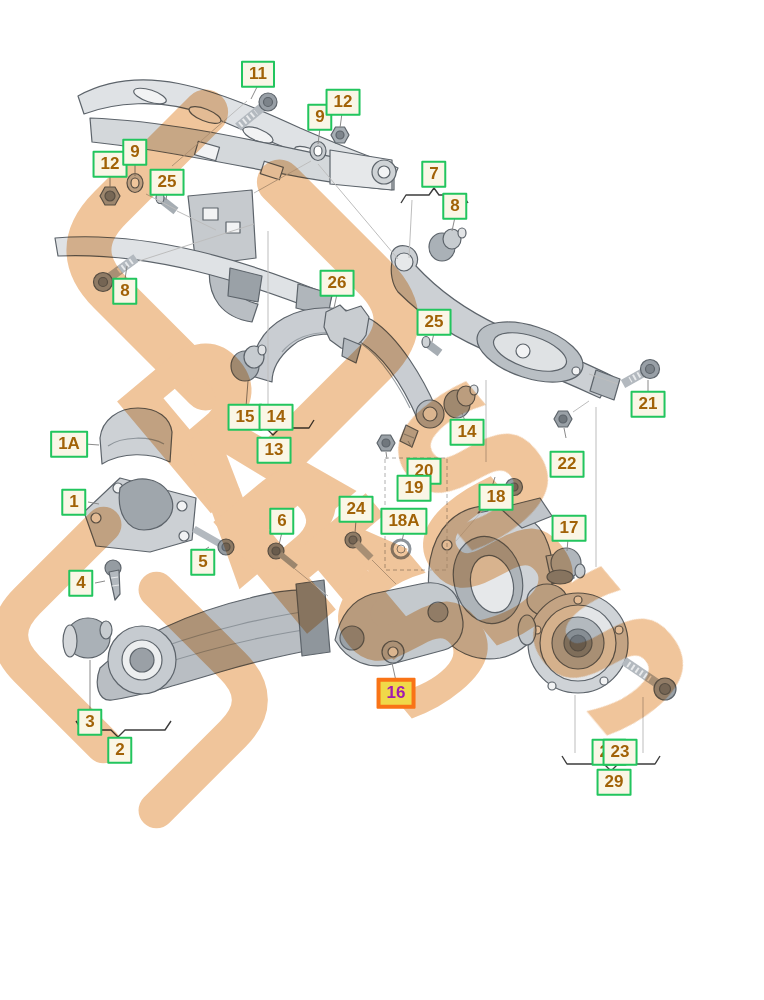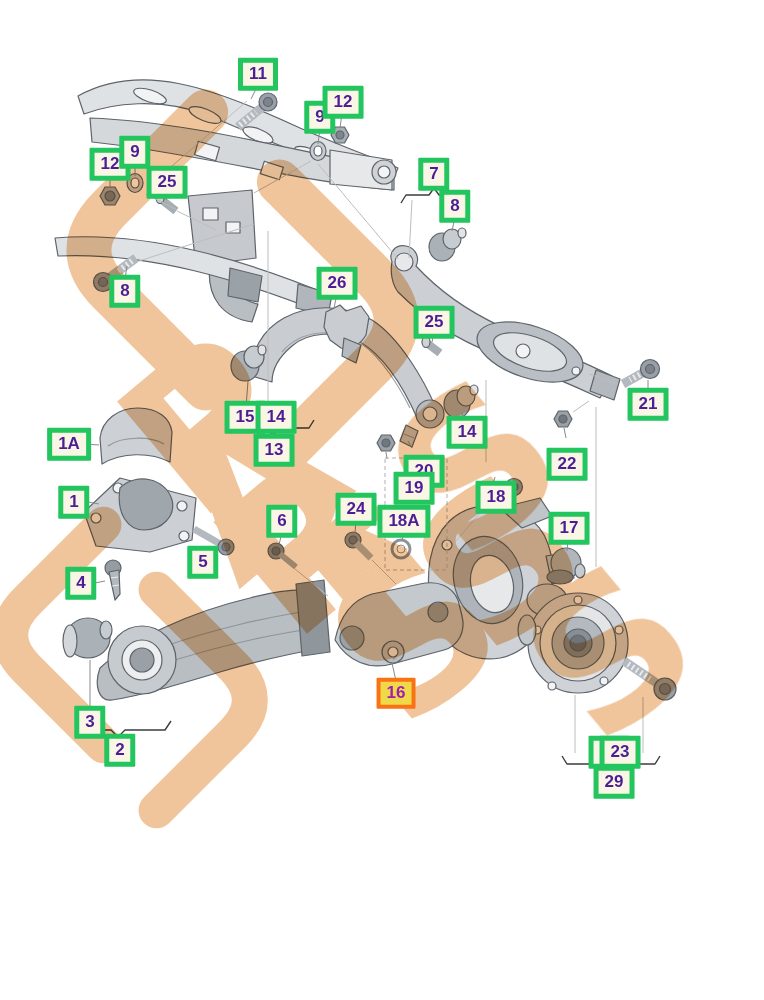--- a/index.html
+++ b/index.html
@@ -2,21 +2,21 @@
 <html><head>
 <meta charset="utf-8">
 <style>
   html,body{margin:0;padding:0;background:#ffffff;}
   .stage{position:relative;width:764px;height:1000px;background:#ffffff;overflow:hidden;
          font-family:"Liberation Sans", sans-serif;}
   .layer{position:absolute;left:0;top:0;width:764px;height:1000px;}
   #watermark-layer{mix-blend-mode:multiply;pointer-events:none;}
   #callout-layer{z-index:5;}
   .label{position:absolute;transform:translate(-50%,-50%);
-         background:#faf6e6;border:5px solid #22c55e;color:#4c1d95;
+         background:#faf6e6;border:2px solid #22c55e;color:#a16207;
          font-weight:bold;font-size:17px;line-height:1.1;padding:2px 6px;
          white-space:nowrap;border-radius:1px;}
   .label.hl{background:#f0d949;border:4px solid #f97316;color:#a21caf;text-align:center;}
 </style>
 </head>
 <body>
 
 <div class="stage">
 
   <svg class="layer" id="art-layer" viewBox="0 0 764 1000">

